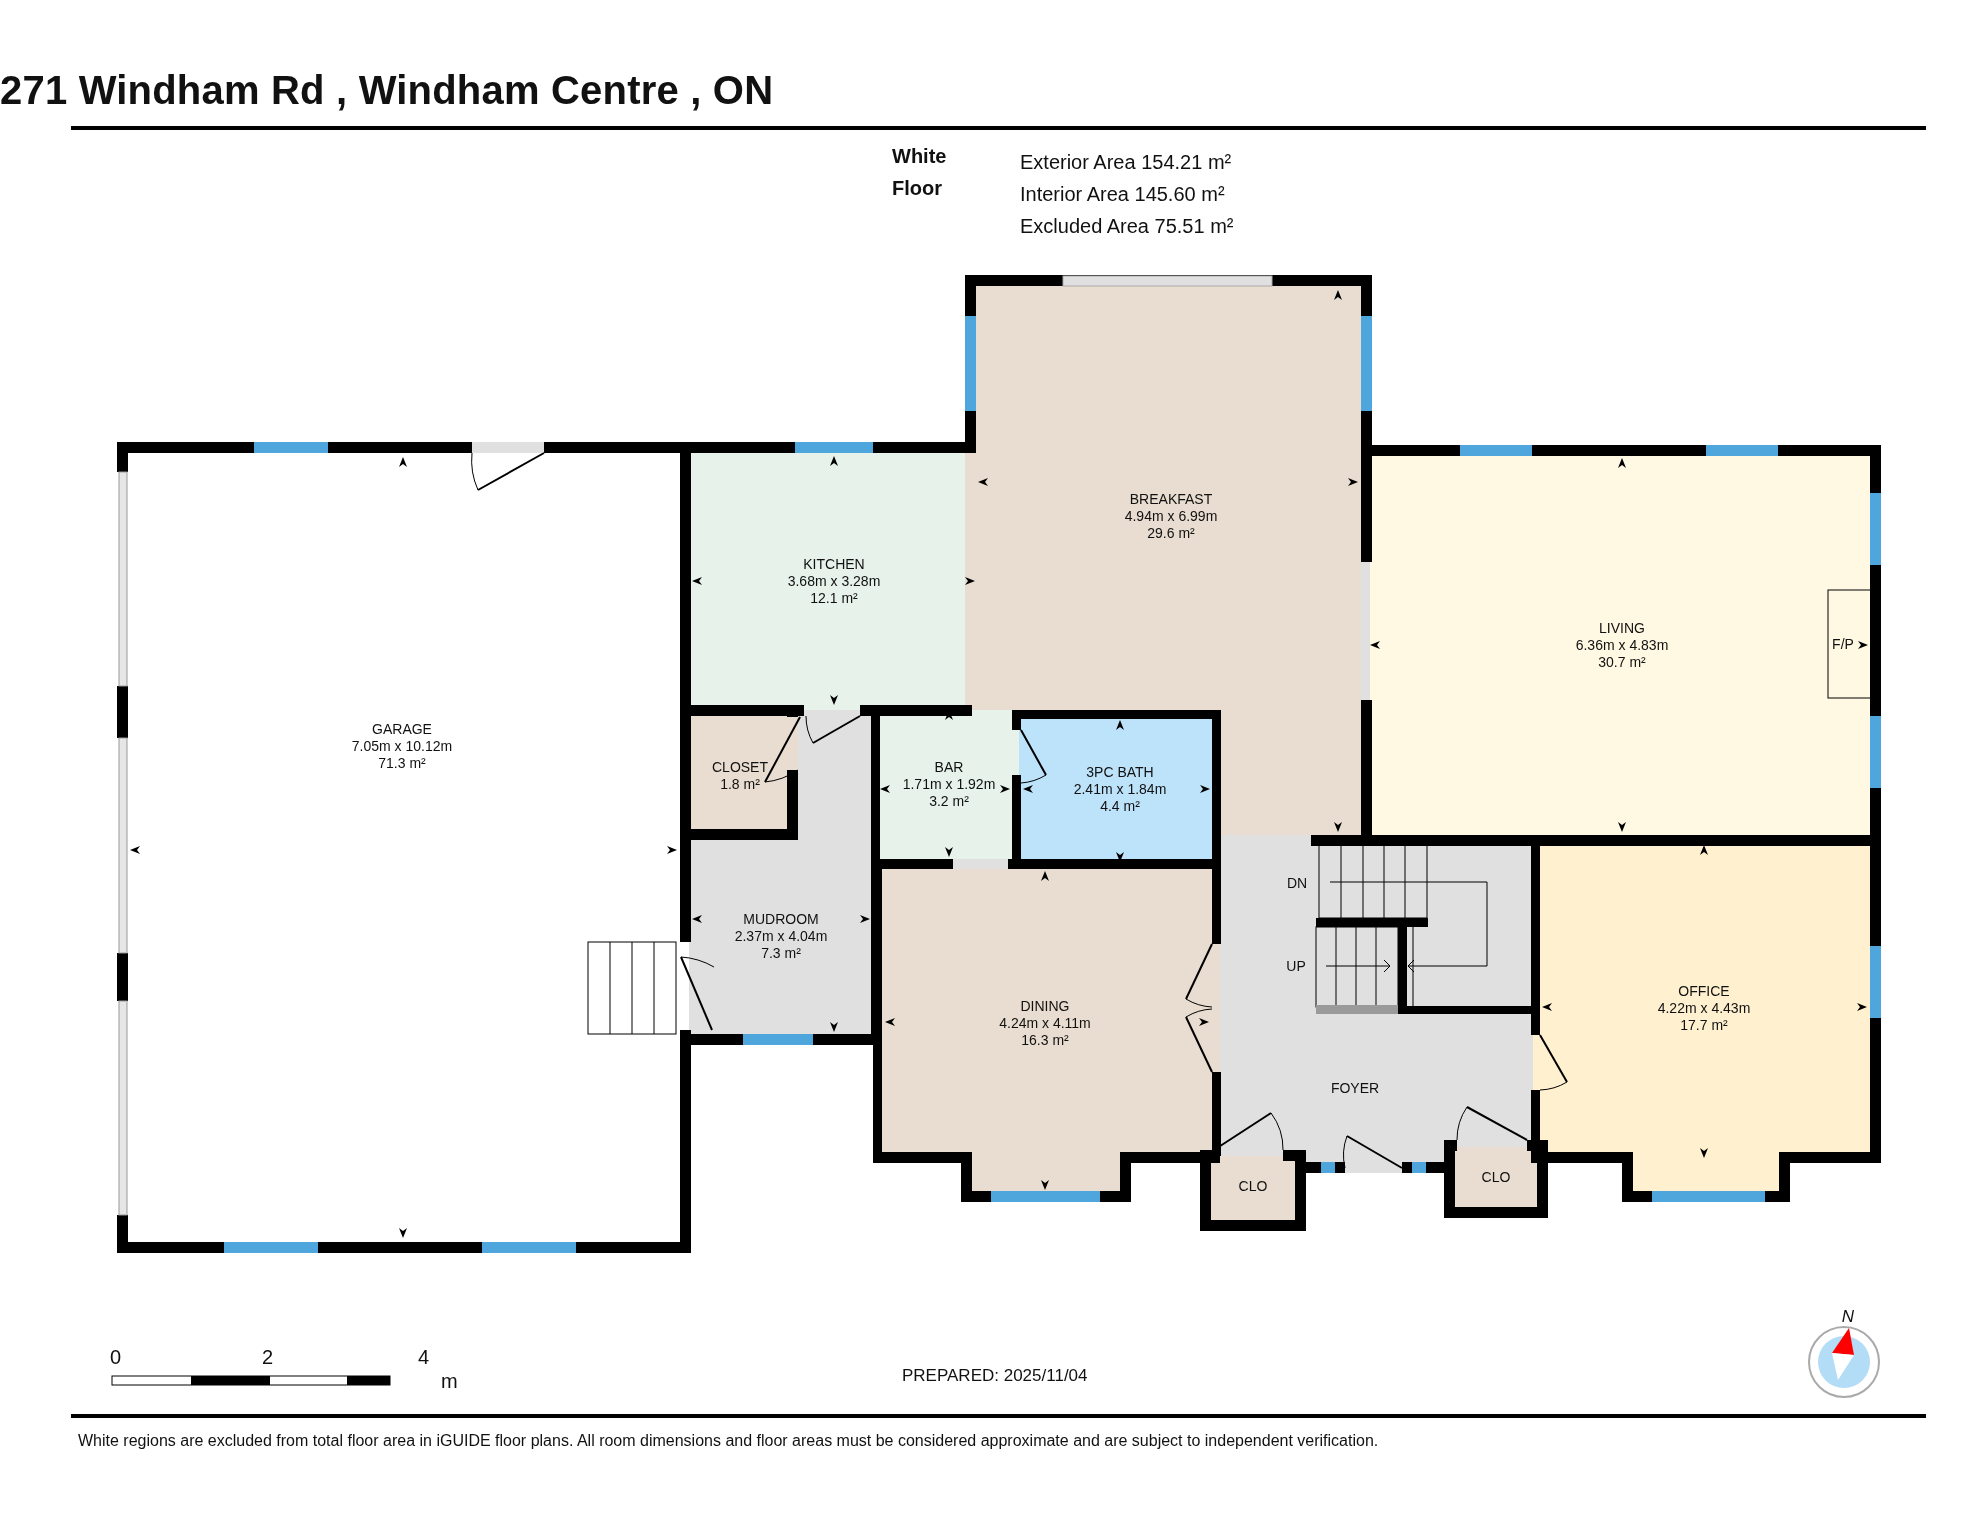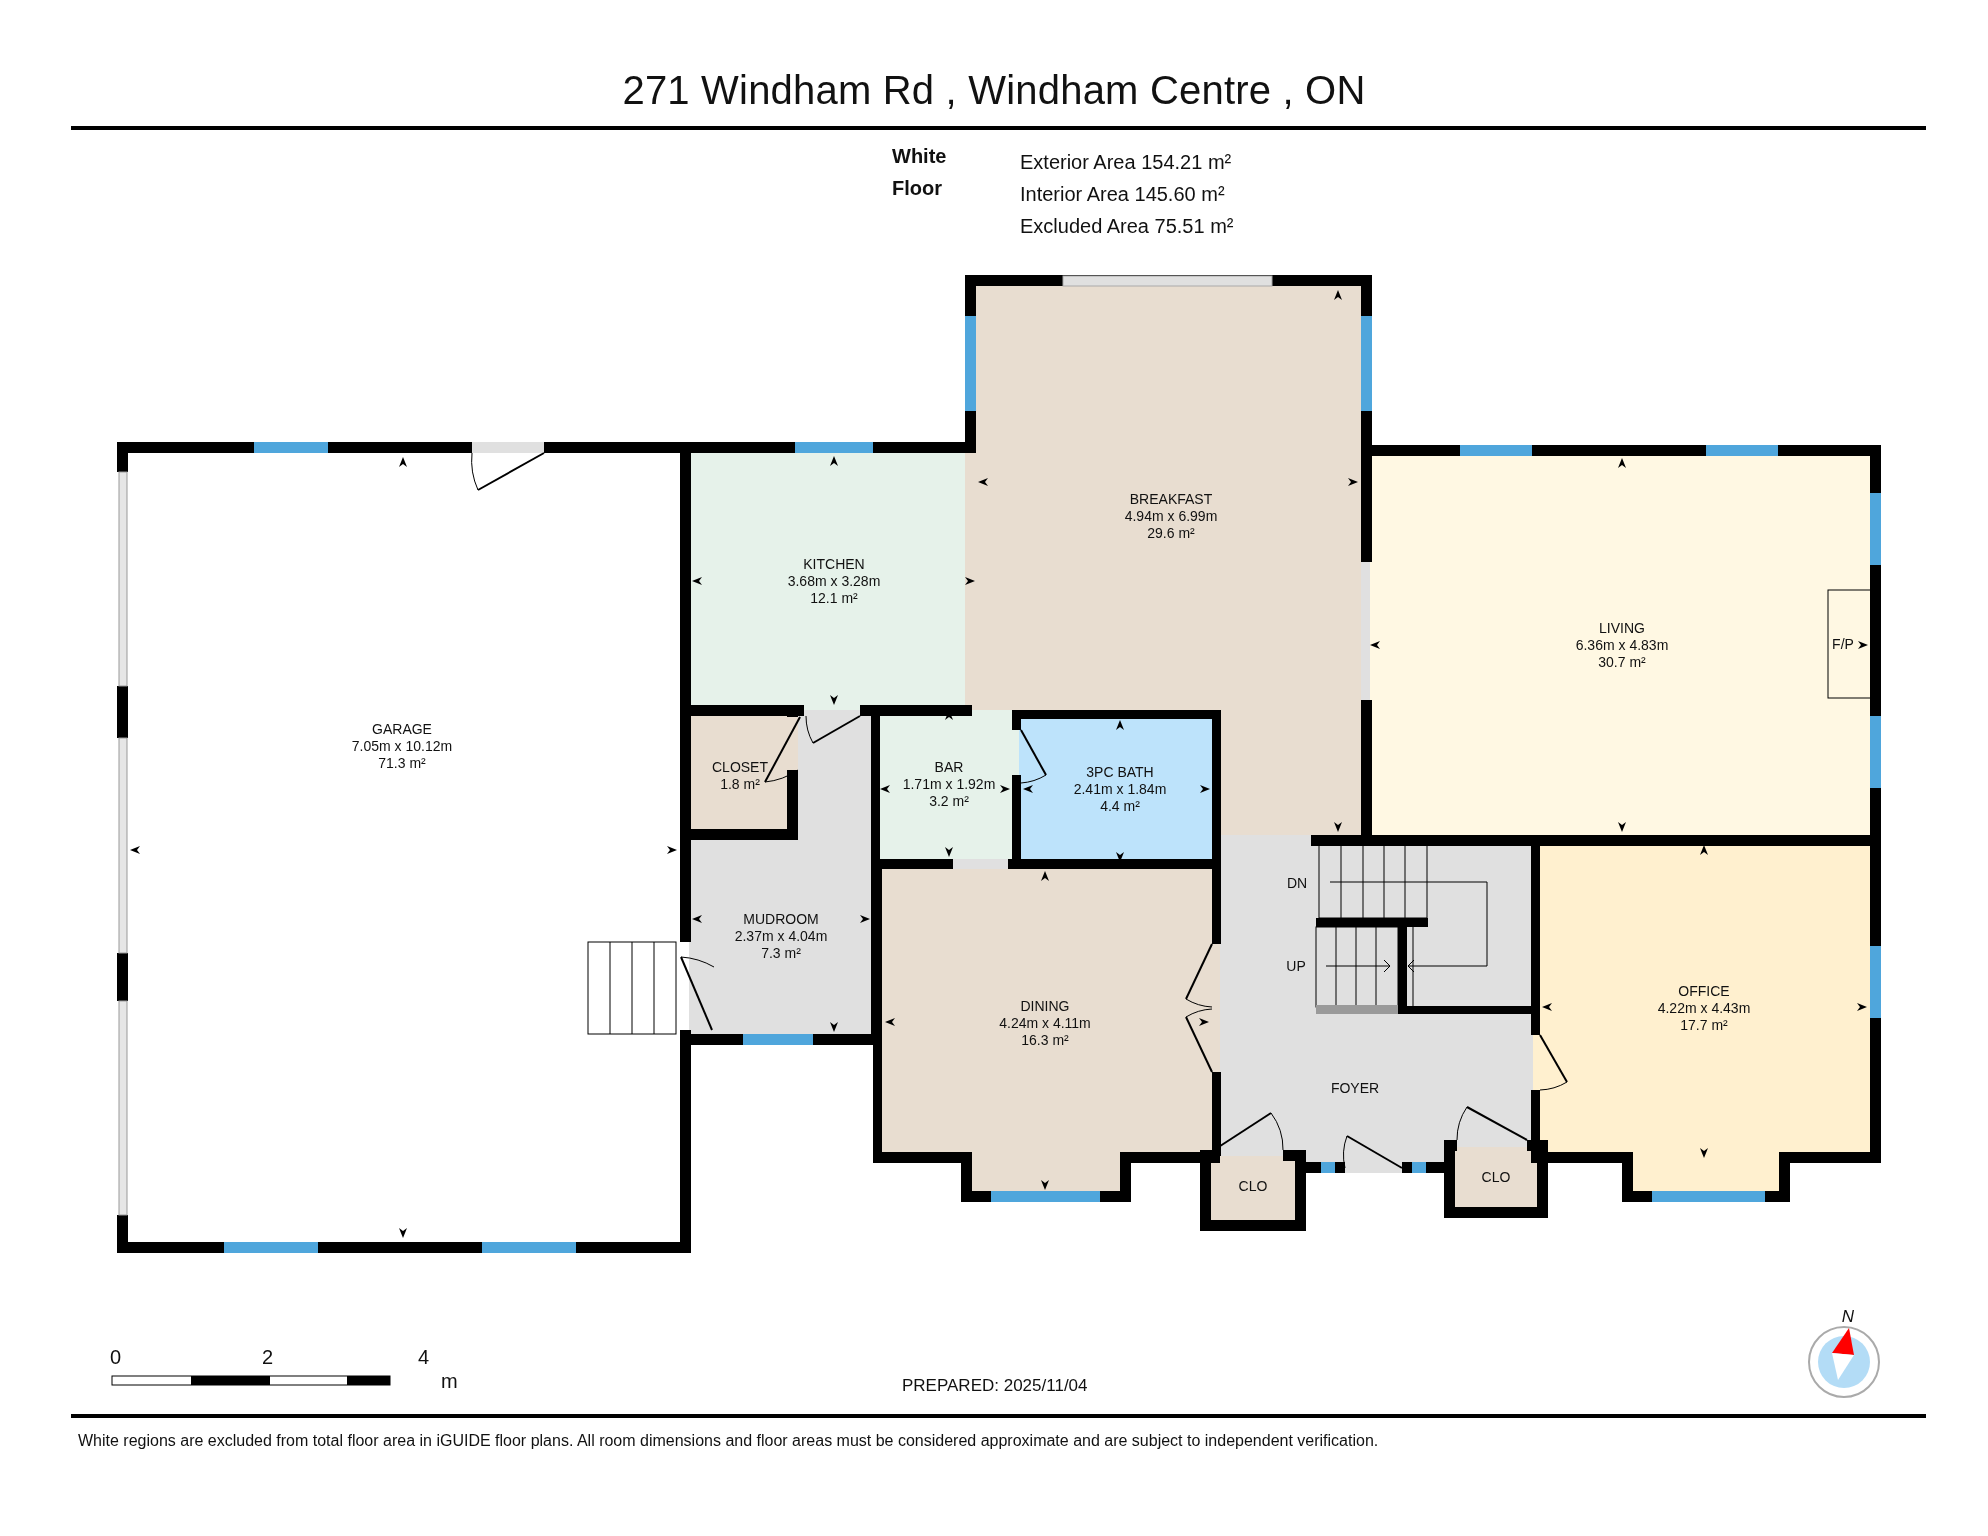--- a/index.html
+++ b/index.html
@@ -1,27 +1,27 @@
 <!DOCTYPE html>
 <html><head>
 <meta charset="utf-8">
 <style>
   html, body { margin:0; padding:0; background:#ffffff; }
   body { width:1988px; height:1536px; position:relative; overflow:hidden; font-family:"Liberation Sans", sans-serif; color:#111; }
-  .title { position:absolute; left:0; width:1988px; top:68px; text-align:center; font-size:40px; font-weight:normal; letter-spacing:0.2px; }
+  .title { position:absolute; left:0; width:1988px; top:68px; text-align:left; font-size:40px; font-weight:bold; letter-spacing:0.2px; }
   .rule { position:absolute; left:71px; width:1855px; height:4px; background:#000; }
   .areas { position:absolute; left:892px; top:140px; font-size:20px; line-height:32px; }
   .areas .lbl { position:absolute; left:0; top:0; font-weight:bold; }
   .areas .vals { position:absolute; left:128px; top:0; white-space:nowrap;margin-top:6px; }
   svg { position:absolute; left:0; top:0; }
   .rname { font-family:"Liberation Sans", sans-serif; font-size:14px; fill:#111; text-anchor:middle; }
   .wall { fill:#000; }
   .win { fill:#4fa6dc; }
   .footer-note { position:absolute; left:78px; top:1432px; font-size:16px;text-align:center; }
-  .prepared { position:absolute; left:902px; top:1366px; font-size:17px;margin-top:10px; }
+  .prepared { position:absolute; left:902px; top:1366px; font-size:17px; }
   .scale-lbl { position:absolute; font-size:20px; }
 </style>
 </head>
 <body>
 
 <div class="title">271 Windham Rd , Windham Centre , ON</div>
 <div class="rule" style="top:126px;"></div>
 
 <div class="areas">
   <div class="lbl">White Floor</div>

